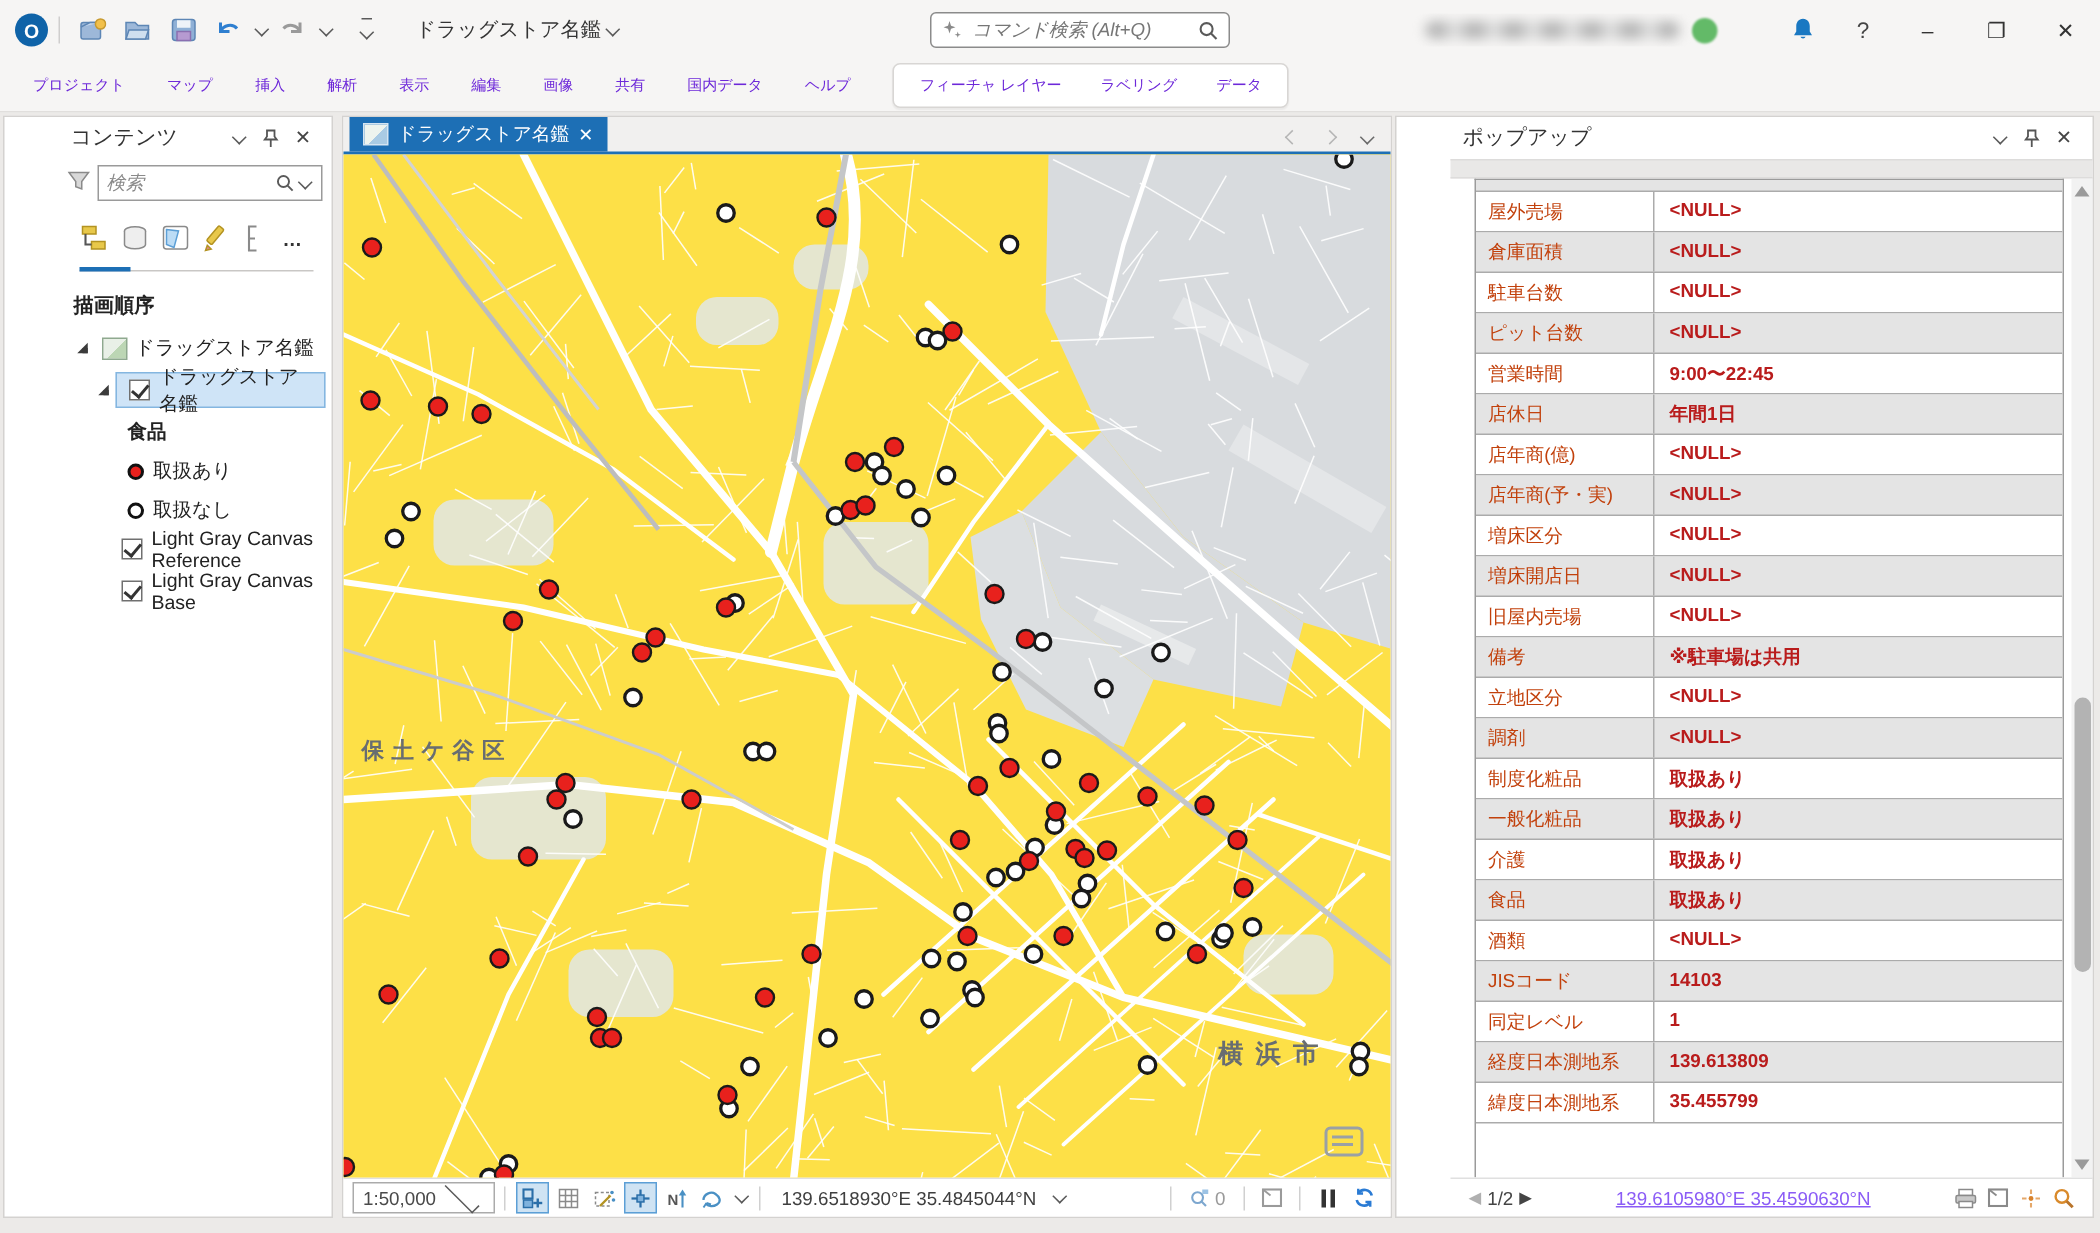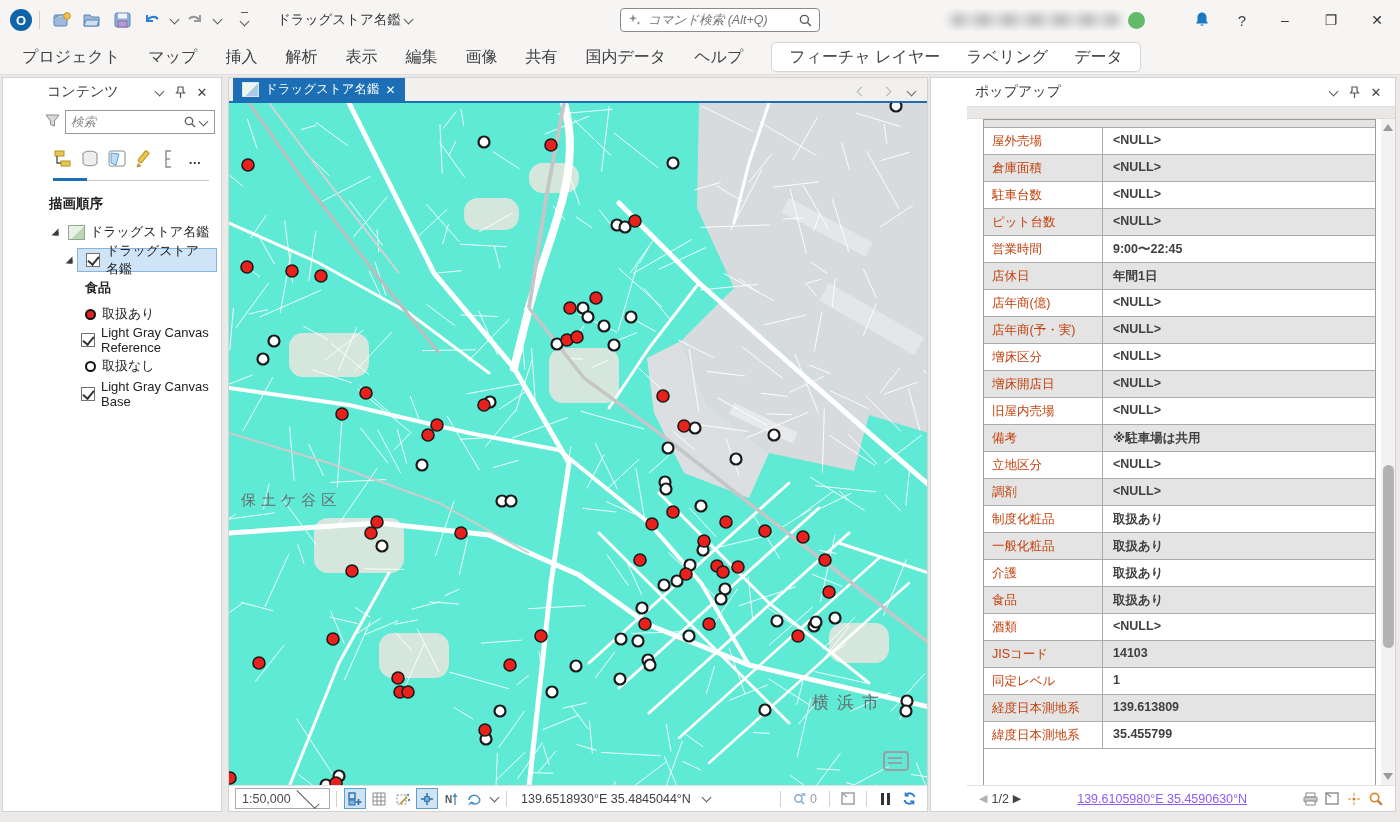--- a/index.html
+++ b/index.html
@@ -18,21 +18,21 @@
   .cmdsearch{position:absolute;left:620px;top:8px;width:200px;height:24px;border:1px solid #8b8b8b;border-radius:4px;background:#fff;display:flex;align-items:center;padding:0 7px;color:#767676;}
   .cmdsearch .ph{flex:1;font-style:italic;font-size:12.5px;margin-left:6px;white-space:nowrap;overflow:hidden;}
   .acct{position:absolute;left:940px;top:9px;width:208px;height:22px;border-radius:11px;overflow:hidden;display:flex;align-items:center;}
   .acct .smudge{width:170px;height:12px;margin-left:10px;background:repeating-linear-gradient(90deg,#b9b9b9 0 14px,#d9d9d9 14px 26px);filter:blur(4px);border-radius:6px;}
   .acct .gdot{width:17px;height:17px;border-radius:50%;background:#63ba68;margin-left:8px;filter:blur(.6px);}
   .tb-right{position:absolute;right:0;top:0;height:40px;display:flex;align-items:center;}
   .winbtn{width:46px;height:40px;display:flex;align-items:center;justify-content:center;color:#333;font-size:14px;}
   .helpq{width:40px;text-align:center;color:#444;font-size:15px;}
   
   .ribbon{position:absolute;left:0;top:40px;width:1400px;height:35px;background:#f6f5f4;display:flex;align-items:center;border-bottom:1px solid #e1dfdd;}
-  .rtab{padding:6px 14px;font-size:16px;color:#404040;white-space:nowrap;}
+  .rtab{padding:6px 14px;font-size:10px;color:#6d28d9;white-space:nowrap;}
   .ctxbox{margin-left:14px;height:30px;background:#fff;border:1px solid #d8d6d4;border-radius:5px;display:flex;align-items:center;padding:0 4px;box-shadow:0 1px 1px rgba(0,0,0,.05);}
   .ctxbox .rtab{padding:5px 13px;}
 
   
   .panel{position:absolute;background:#fff;border:1px solid #d4d2d0;padding-left:36px;}
   .panel-header{height:28px;display:flex;align-items:center;padding:0 8px;font-size:14px;color:#333;}
   .ph-title{flex:1;}
   .ph-btn{width:22px;height:20px;display:flex;align-items:center;justify-content:center;color:#555;}
   .xglyph{font-size:13px;color:#444;}
 
@@ -58,21 +58,21 @@
   .legdot.white{background:#fff;}
 
   
   .mapwrap{position:absolute;left:228px;top:77px;width:700px;height:735px;background:#fff;border:1px solid #d4d2d0;display:flex;flex-direction:column;}
   .maptabs{height:25px;background:#f1f0ef;display:flex;align-items:flex-end;border-bottom:2px solid #1d6fb5;}
   .maptab{height:23px;background:#1d6fb5;color:#fff;display:flex;align-items:center;padding:0 9px;margin-left:4px;font-size:12.5px;gap:6px;}
   .maptab .mapthumb{margin:0;border-color:#d5e5f2;background:linear-gradient(135deg,#eef4ee 55%,#a9cbe4 55%);}
   .maptab .x{color:#fff;font-size:12px;}
   .maptabs .spacer{flex:1;}
   .tabnav{display:flex;align-items:center;gap:12px;padding:0 10px 4px 0;color:#8a8a8a;font-size:13px;}
-  .mapcanvas{flex:1;position:relative;overflow:hidden;background:#5eead4;}
+  .mapcanvas{flex:1;position:relative;overflow:hidden;background:#fde047;font-weight:bold;}
   .maplabel{position:absolute;color:#686d71;letter-spacing:5px;font-size:15px;white-space:nowrap;}
   .bmicon{position:absolute;right:18px;bottom:14px;width:26px;height:20px;border:2px solid #9aa0a5;border-radius:4px;background:transparent;}
   .bmicon::after{content:"";position:absolute;left:3px;top:4px;width:14px;height:2px;background:#9aa0a5;box-shadow:0 5px 0 #9aa0a5;}
   .mapstatus{height:26px;background:#fff;border-top:1px solid #e0e0e0;display:flex;align-items:center;padding:0 6px;color:#4a4a4a;font-size:12.5px;}
   .scalebox{width:95px;height:21px;border:1px solid #ababab;display:flex;align-items:center;padding:0 6px;background:#fff;}
   .scalebox span{flex:1;}
   .stico{width:22px;height:21px;display:flex;align-items:center;justify-content:center;margin:0 1px;position:relative;}
   .stico.hl{background:#cfe3f3;border:1px solid #5c9fd6;}
   .ssep{width:1px;height:16px;background:#d0d0d0;margin:0 6px;}
   .coords{margin:0 8px;white-space:nowrap;color:#3f3f3f;}
@@ -82,21 +82,21 @@
   
   .popup{left:930px;top:77px;width:466px;height:735px;display:flex;flex-direction:column;}
   .graystrip{height:13px;background:#e9e8e7;border-top:1px solid #dddcdb;border-bottom:1px solid #dddcdb;}
   .rectitle{padding:6px 10px 5px 10px;color:#0a7ac4;font-size:13.5px;white-space:nowrap;overflow:hidden;}
   .tablearea{flex:1;display:flex;overflow:hidden;padding-left:16px;}
   .attrtable{width:414px;border:1px solid #9b9b9b;border-bottom:none;display:flex;flex-direction:column;overflow:hidden;}
   .prow{display:flex;height:27px;flex:none;border-bottom:1px solid #ababab;}
   .prow.gray{background:#e4e4e4;justify-content:flex-end;}
   .prow.partial{height:8px;border-bottom:1px solid #ababab;background:#e4e4e4;}
   .pfield{width:119px;padding:5px 4px 0 8px;border-right:1px solid #ababab;font-size:12.5px;color:#c2410c;white-space:nowrap;overflow:hidden;}
-  .pvalue{flex:1;padding:5px 4px 0 10px;font-weight:bold;font-size:12.5px;color:#404040;white-space:nowrap;overflow:hidden;}
+  .pvalue{flex:1;padding:5px 4px 0 10px;font-weight:bold;font-size:12.5px;color:#b91c1c;white-space:nowrap;overflow:hidden;}
   .vscroll{width:15px;margin-left:5px;background:#f2f2f2;display:flex;flex-direction:column;align-items:center;}
   .vsarrow{width:0;height:0;border-left:5px solid transparent;border-right:5px solid transparent;margin:5px 0;}
   .vsarrow.up{border-bottom:7px solid #9a9a9a;}
   .vsarrow.down{border-top:7px solid #9a9a9a;}
   .vstrack{flex:1;width:100%;position:relative;}
   .vsthumb{position:absolute;left:2px;width:11px;border-radius:6px;background:#b3b3b3;top:52%;height:29%;}
   .pfooter{height:26px;border-top:1px solid #e0e0e0;display:flex;align-items:center;padding:0 8px;font-size:12.5px;color:#444;}
   .pgarrow{font-size:11px;color:#b0b0b0;margin:0 4px;}
   .pgarrow.on{color:#444;}
   .pfcoords{flex:1;text-align:center;white-space:nowrap;color:#8b5cf6;text-decoration:underline;}
@@ -282,27 +282,27 @@
         <span>ドラッグストア名鑑</span>
       </span>
     </div>
     <div class="trow" style="padding-left:46px;font-weight:bold">
       <span>食品</span>
     </div>
     <div class="trow" style="padding-left:44px">
       <span class="legdot red"></span>
       <span>取扱あり</span>
     </div>
+    <div class="trow" style="padding-left:44px">
+      <span class="legdot white"></span>
+      <span>取扱なし</span>
+    </div>
     <div class="trow" style="padding-left:36px">
       <span class="cbx on"></span>
       <span>Light Gray Canvas Reference</span>
-    </div>
-    <div class="trow" style="padding-left:44px">
-      <span class="legdot white"></span>
-      <span>取扱なし</span>
     </div>
     <div class="trow" style="padding-left:36px;margin-top:2px">
       <span class="cbx on"></span>
       <span>Light Gray Canvas Base</span>
     </div>
   </div>
 
   <div class="mapwrap">
     <div class="maptabs">
       <div class="maptab">

